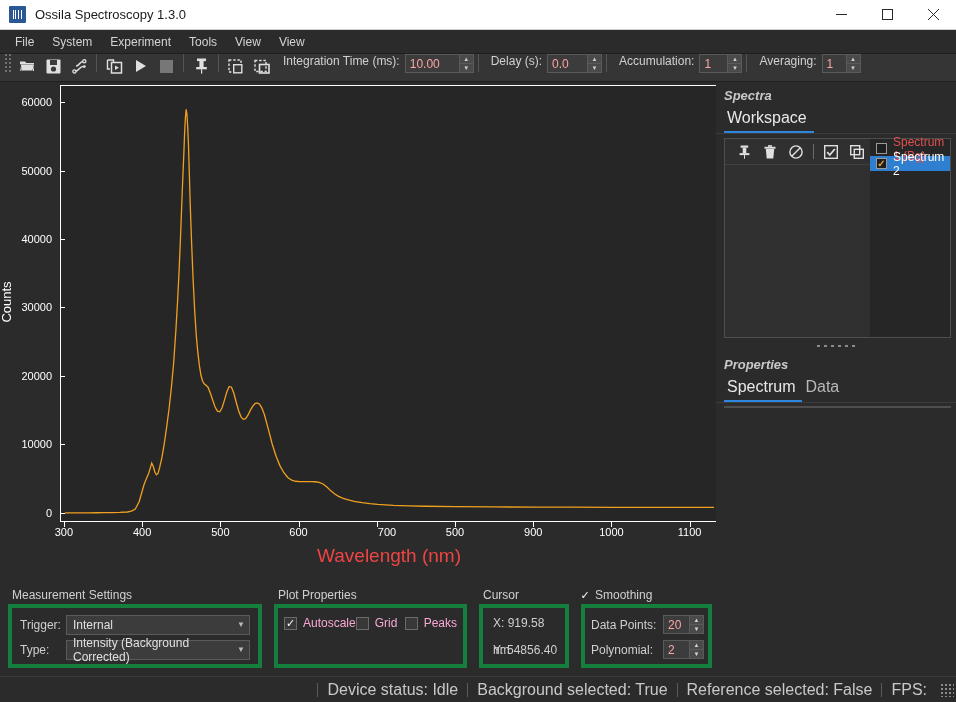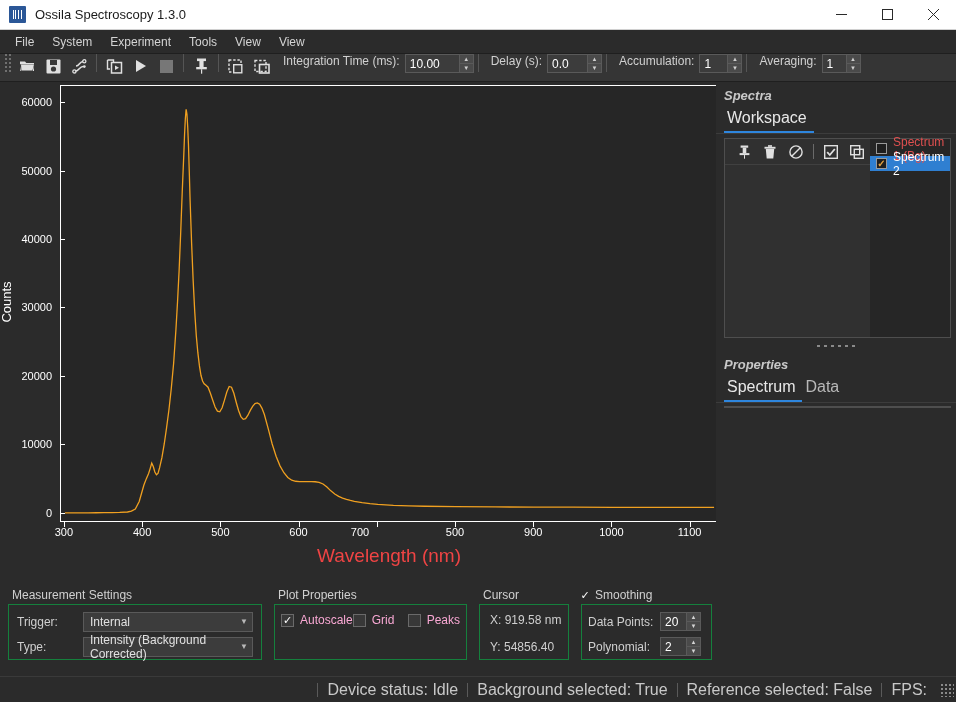--- a/index.html
+++ b/index.html
@@ -55,21 +55,21 @@
   .tb-btn {
     width: 26px; height: 24px; display: flex; align-items: center; justify-content: center;
     flex: none;
   }
   .tb-sep { width: 1px; height: 18px; background: #555; margin: 0 4px; flex: none; }
   .tb-label { font-size: 12px; color: #d0d0d0; margin-left: 8px; margin-right: 5px; white-space: nowrap; }
 
   .spinbox { display: flex; height: 19px; flex: none; }
   .spinbox input {
     background: #3c3c3c; border: 1px solid #5a5a5a; border-right: none;
-    color: #ffffff; font-family: "Liberation Sans", sans-serif; font-size: 12px;
+    color: #fca5a5; font-family: "Liberation Sans", sans-serif; font-size: 12px;
     padding: 0 4px; height: 19px; outline: none;
   }
   .spin-arrows {
     width: 15px; height: 19px; background: #4a4a4a; border: 1px solid #5a5a5a;
     display: flex; flex-direction: column;
   }
   .spin-arrows div {
     flex: 1; display: flex; align-items: center; justify-content: center;
     font-size: 6px; color: #cfcfcf; line-height: 1;
   }
@@ -158,27 +158,27 @@
   }
   #props-inner { position: absolute; inset: 0 11px 0 0; }
   .group-title { font-size: 12px; color: #d8d8d8; padding: 3px 0 2px 7px; }
   #props-scroll { position: absolute; right: 0; top: 0; width: 11px; bottom: 0; background: #2e2e2e; }
   #props-scroll-thumb { position: absolute; left: 0; top: 0; width: 11px; height: 118px; background: #5a5a5a; }
 
   
   #bottom { height: 88px; display: flex; padding: 0 2px; }
   .sect { position: relative; margin-top: 5px; }
   .sect-title { font-size: 12px; color: #d0d0d0; padding-left: 10px; margin-bottom: 2px; }
-  .sect-frame { border: 1px solid #15803d; height: 56px; margin: 0 6px; padding: 6px 8px; }
+  .sect-frame { border: 4px solid #15803d; height: 64px; margin: 0 6px; padding: 6px 8px; }
 
   .field-row { display: flex; align-items: center; height: 21px; margin-bottom: 4px; }
   .field-lab { font-size: 12px; color: #cfcfcf; width: 46px; flex: none; }
   .combo {
     background: #3c3c3c; border: 1px solid #5a5a5a; height: 20px; flex: 1;
-    display: flex; align-items: center; padding: 0 4px 0 6px; font-size: 12px; color: #e0e0e0; margin-left: 20px;
+    display: flex; align-items: center; padding: 0 4px 0 6px; font-size: 12px; color: #e0e0e0;
   }
   .combo .arrow { margin-left: auto; font-size: 8px; color: #b8b8b8; }
 
   .cb-row { display: flex; align-items: center; height: 22px; }
   .cbox {
     width: 13px; height: 13px; border: 1px solid #6a6a6a; background: #383838;
     margin-right: 6px; flex: none; display: flex; align-items: center; justify-content: center;
     font-size: 11px; line-height: 1; color: #ffffff;
   }
   .cb-lab { font-size: 12px; color: #f9a8d4; }
@@ -366,21 +366,21 @@
       </div>
     <div id="xtick-labels">
         <div class="xtick-label" style="left: 63.9107px;">300</div>
         <div class="xtick-mark" style="left: 63.9107px;"></div>
         <div class="xtick-label" style="left: 142.125px;">400</div>
         <div class="xtick-mark" style="left: 142.125px;"></div>
         <div class="xtick-label" style="left: 220.339px;">500</div>
         <div class="xtick-mark" style="left: 220.339px;"></div>
         <div class="xtick-label" style="left: 298.554px;">600</div>
         <div class="xtick-mark" style="left: 298.554px;"></div>
-        <div class="xtick-label" style="left: 360px;">700</div>
+        <div class="xtick-label" style="left: 387px;">700</div>
         <div class="xtick-mark" style="left: 376.768px;"></div>
         <div class="xtick-label" style="left: 454.982px;">500</div>
         <div class="xtick-mark" style="left: 454.982px;"></div>
         <div class="xtick-label" style="left: 533.196px;">900</div>
         <div class="xtick-mark" style="left: 533.196px;"></div>
         <div class="xtick-label" style="left: 611.411px;">1000</div>
         <div class="xtick-mark" style="left: 611.411px;"></div>
         <div class="xtick-label" style="left: 689.625px;">1100</div>
         <div class="xtick-mark" style="left: 689.625px;"></div>
       </div>

